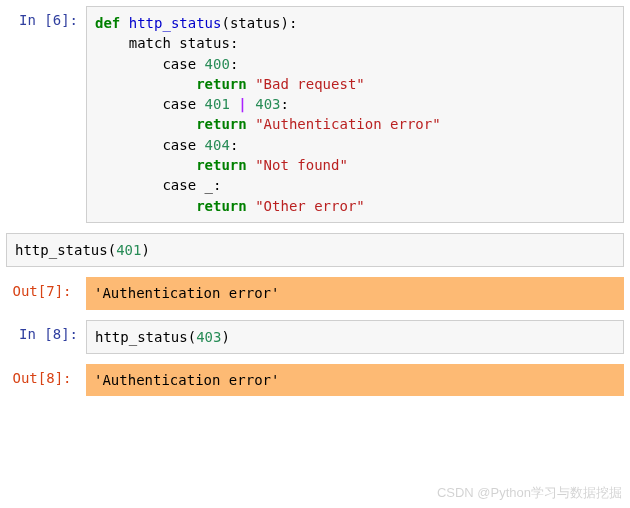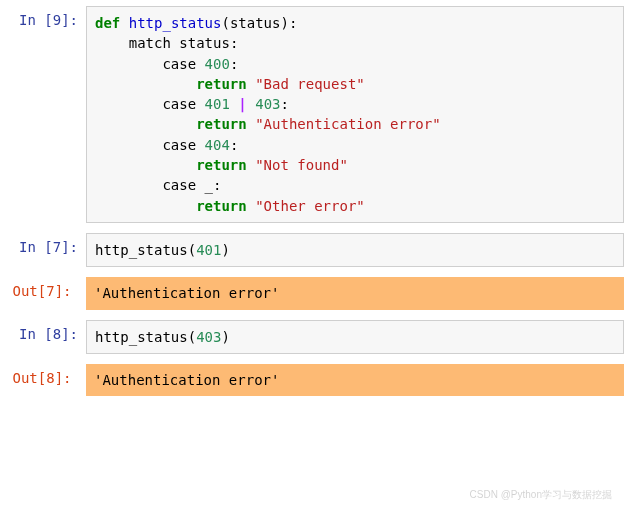--- a/index.html
+++ b/index.html
@@ -46,47 +46,46 @@
   }
   .kw { color: #008000; font-weight: bold; }
   .name { color: #000; }
   .func { color: #0000cc; }
   .num { color: #288c57; }
   .str { color: #ba2121; }
   .op { color: #aa22ff; font-weight: bold; }
   .punct { color: #000; }
   .watermark {
     position: fixed;
-    right: 18px;
+    right: 8px;
     bottom: 6px;
-    font-size: 10px;
+    font-size: 13px;
     color: rgba(0,0,0,0.18);
     font-family: sans-serif;
     margin-left: 36px;
   }
 </style>
 </head>
 <body>
 
 <div class="cell">
-  <div class="prompt in">In [9]:</div>
+  <div class="prompt in">In [6]:</div>
   <div class="input-area"><span class="kw">def</span> <span class="func">http_status</span><span class="punct">(</span><span class="name">status</span><span class="punct">):</span>
     <span class="name">match</span> <span class="name">status</span><span class="punct">:</span>
         <span class="name">case</span> <span class="num">400</span><span class="punct">:</span>
             <span class="kw">return</span> <span class="str">"Bad request"</span>
         <span class="name">case</span> <span class="num">401</span> <span class="op">|</span> <span class="num">403</span><span class="punct">:</span>
             <span class="kw">return</span> <span class="str">"Authentication error"</span>
         <span class="name">case</span> <span class="num">404</span><span class="punct">:</span>
             <span class="kw">return</span> <span class="str">"Not found"</span>
         <span class="name">case</span> <span class="name">_</span><span class="punct">:</span>
             <span class="kw">return</span> <span class="str">"Other error"</span></div>
 </div>
 
 <div class="cell">
-  <div class="prompt in">In [7]:</div>
   <div class="input-area"><span class="name">http_status</span><span class="punct">(</span><span class="num">401</span><span class="punct">)</span></div>
 </div>
 
 <div class="cell">
   <div class="prompt out">Out[7]:</div>
   <div class="output-area">'Authentication error'</div>
 </div>
 
 <div class="cell">
   <div class="prompt in">In [8]:</div>

